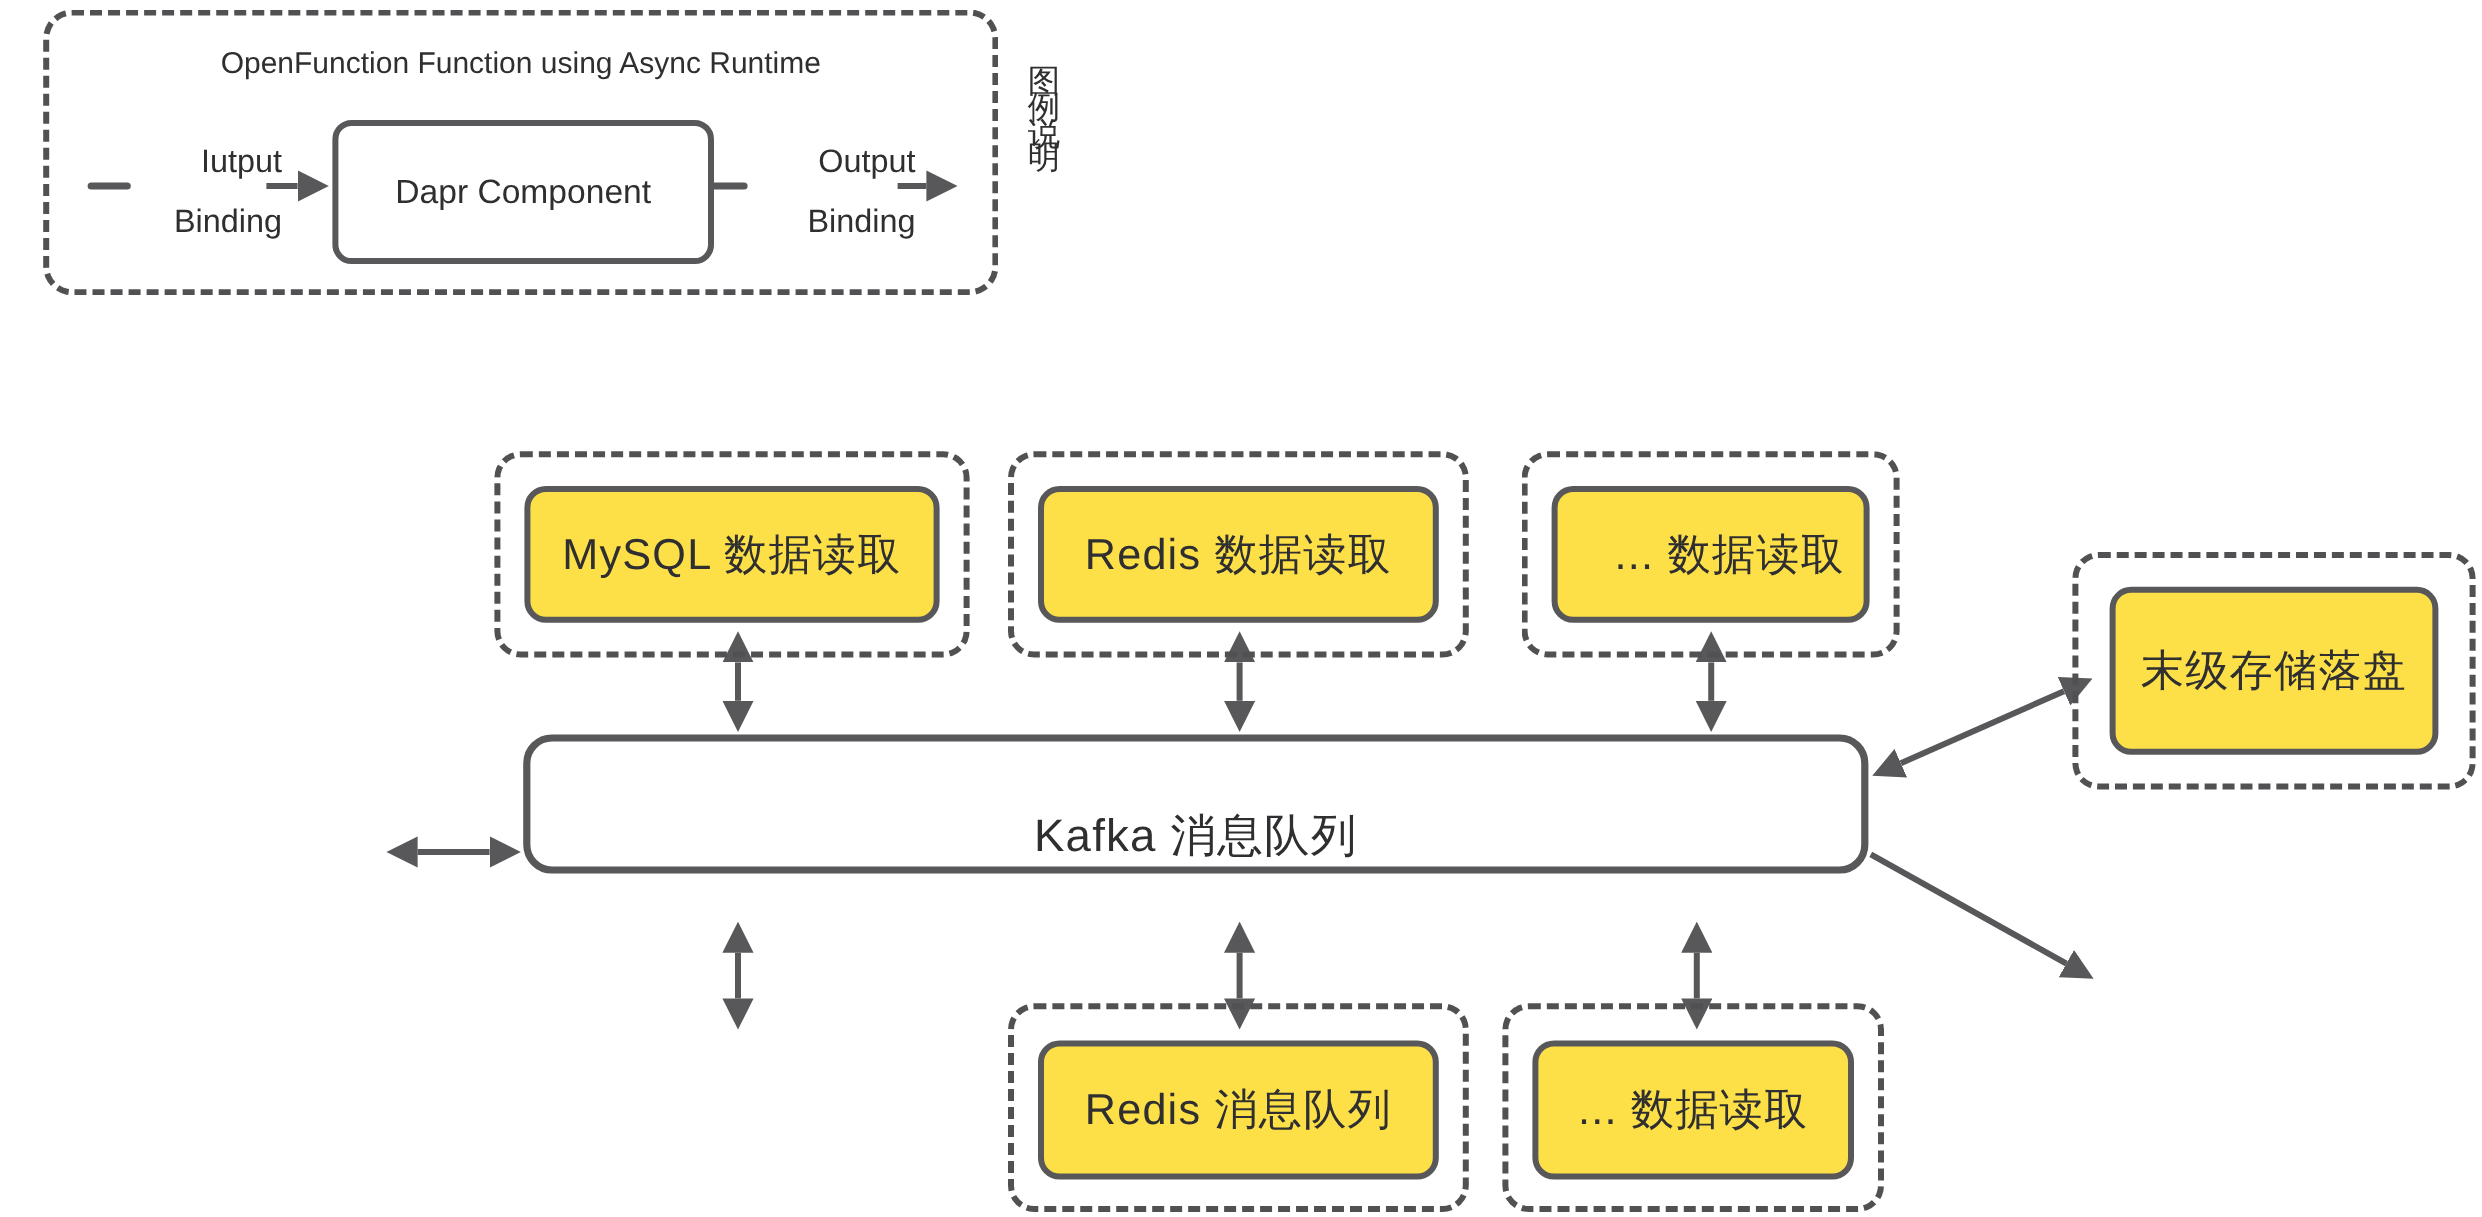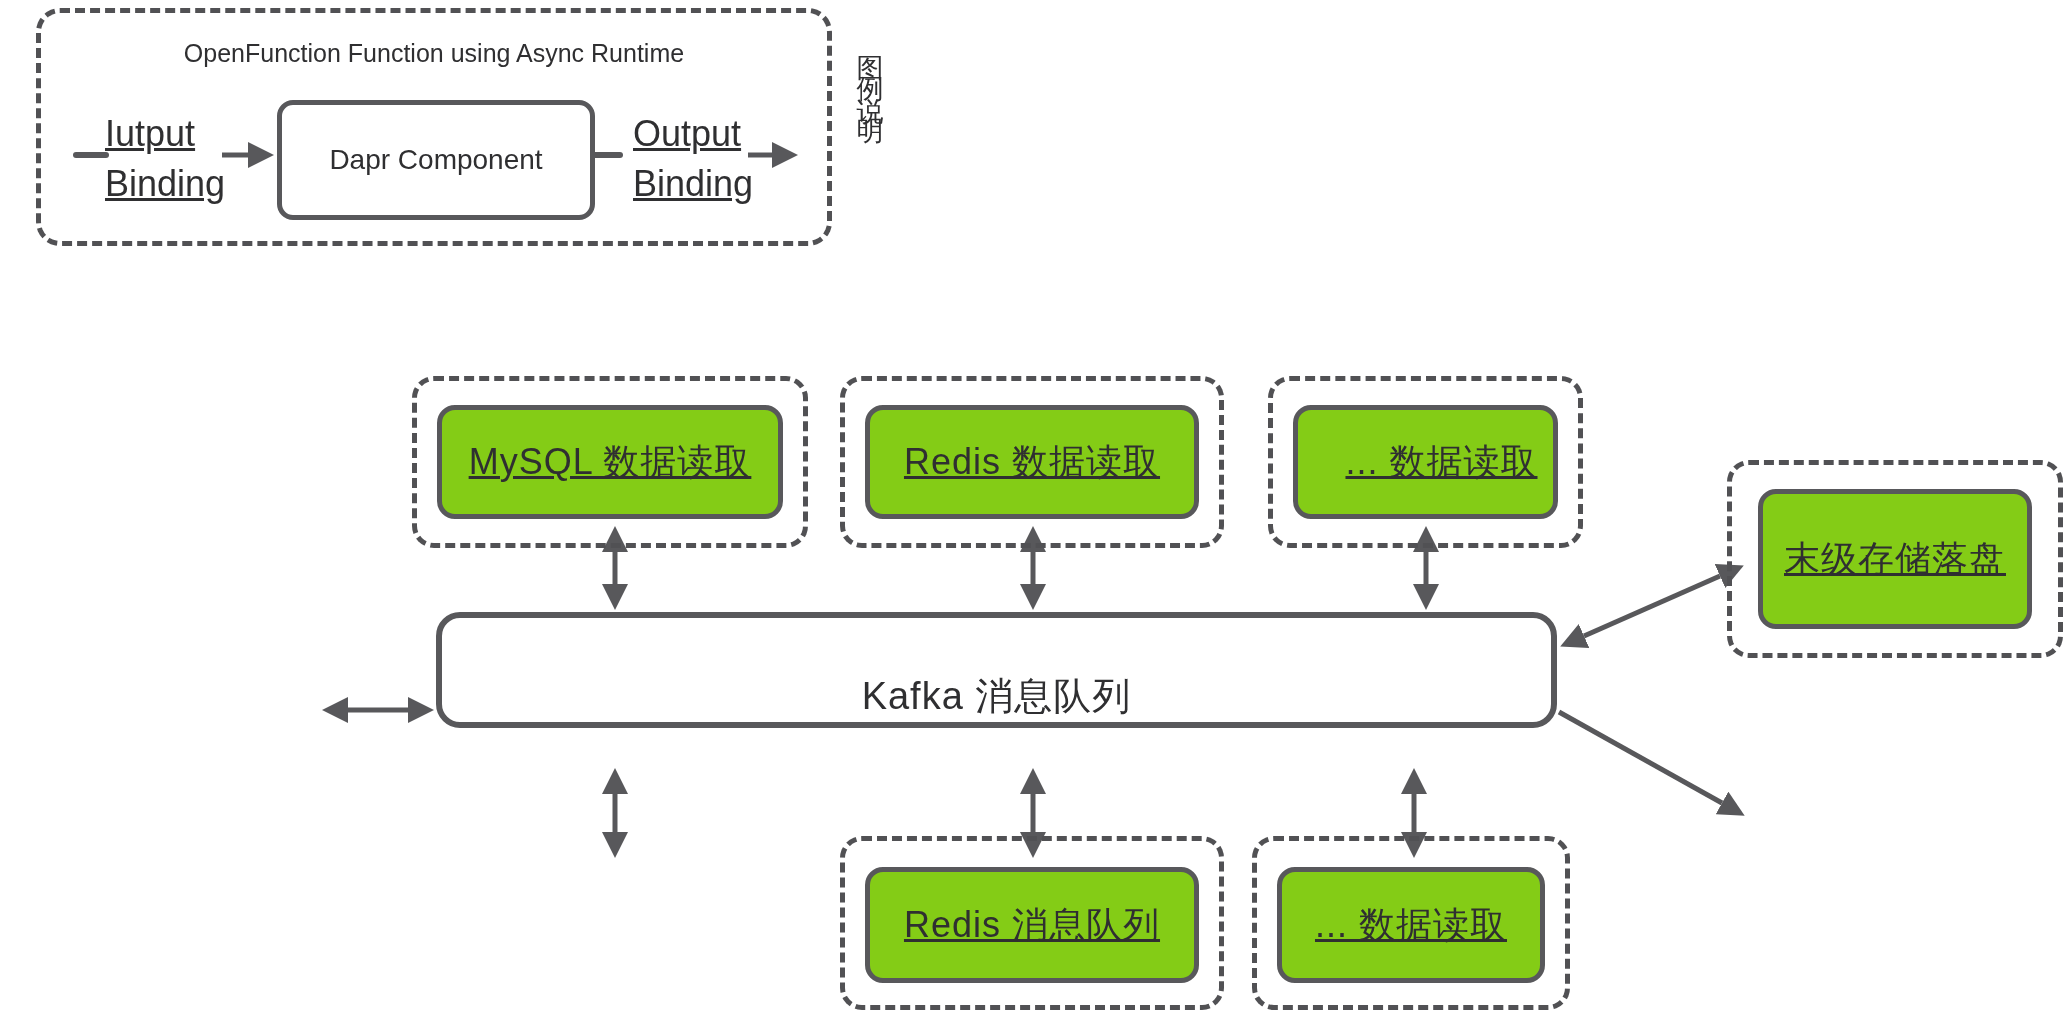--- a/index.html
+++ b/index.html
@@ -22,26 +22,25 @@
     position: absolute;
     border: 5px dashed #515154;
     border-radius: 22px;
     background: transparent;
     box-sizing: border-box;
   }
   .inner {
     position: absolute;
     border: 5px solid #58585b;
     border-radius: 18px;
-    background: #84cc16;
+    background: #fde047;
     box-sizing: border-box;
     display: flex;
     align-items: center;
     justify-content: center;
-    text-decoration: underline;
   }
   .node-label {
     font-size: 36px;
     letter-spacing: 1px;
     white-space: nowrap;
     color: #2f2f31;
   }
   .kafka {
     position: absolute;
     left: 436px; top: 612px;
@@ -69,25 +68,24 @@
     position: absolute;
     left: 0; right: 0; top: 26px;
     text-align: center;
     font-size: 25px;
     color: #2f2f31;
   }
   .legend-side-label {
     position: absolute;
     left: 0; top: 96px;
     width: 195px;
-    text-align: left;
-    font-size: 36px;
+    text-align: right;
+    font-size: 27px;
     line-height: 50px;
     color: #2f2f31;
-    text-decoration: underline;
   }
   .legend-side-label.right { left: 560px; width: 195px; }
   .dapr-box {
     position: absolute;
     left: 236px; top: 87px;
     width: 318px; height: 120px;
     border: 5px solid #58585b;
     border-radius: 16px;
     box-sizing: border-box;
     background: #ffffff;

